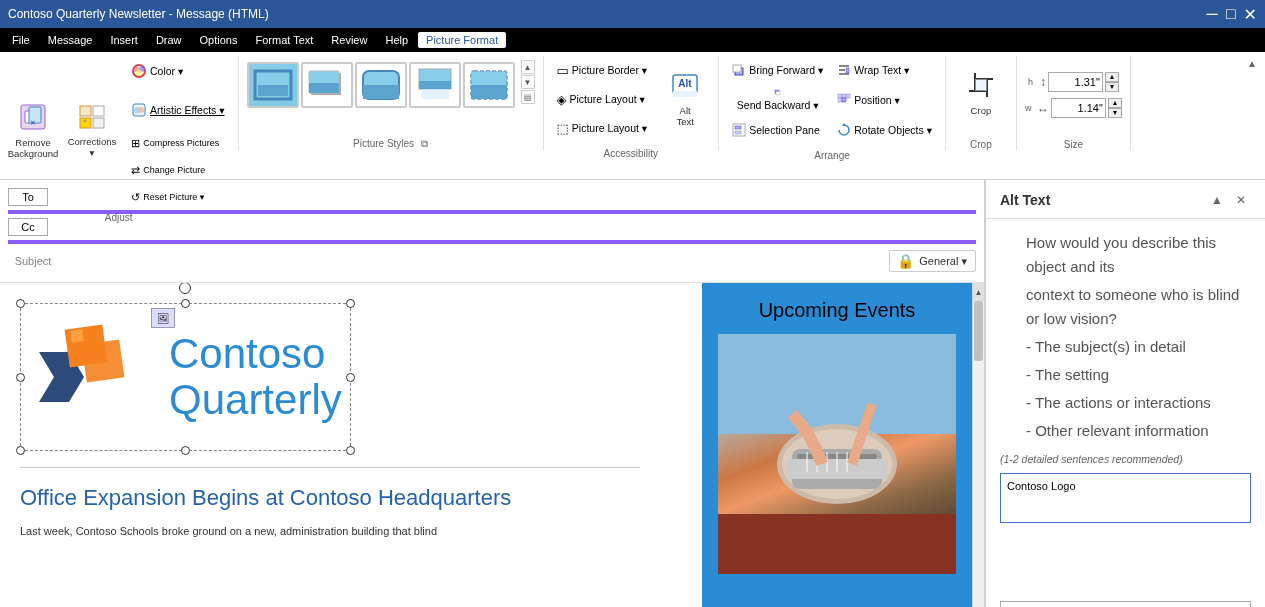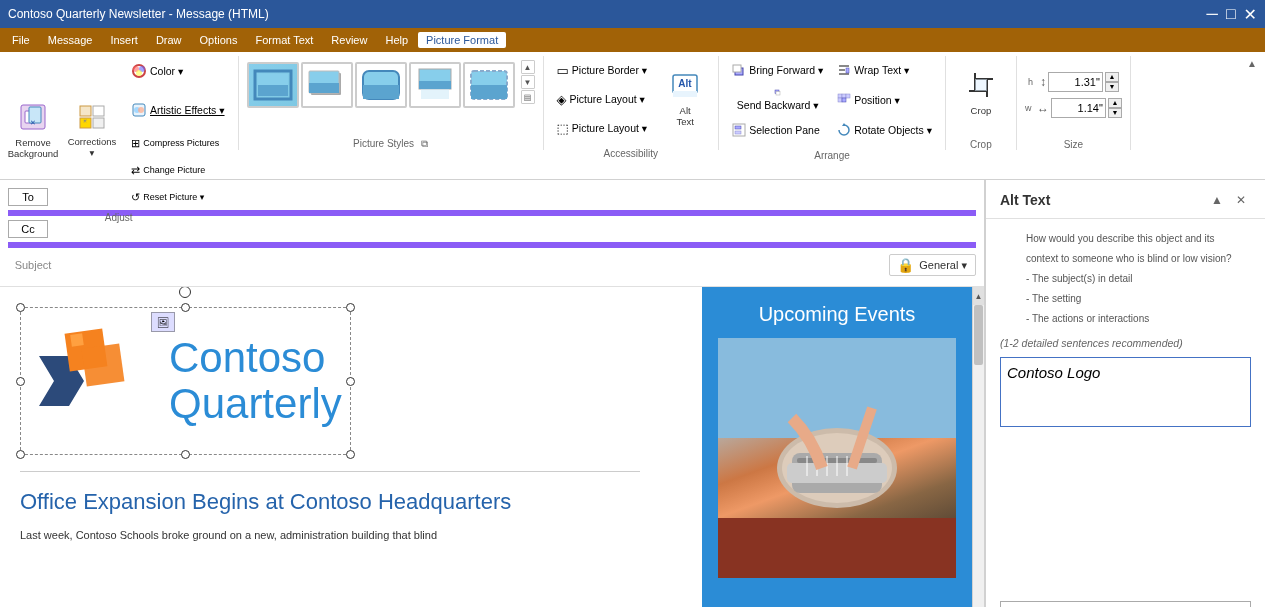--- a/index.html
+++ b/index.html
@@ -13,21 +13,21 @@
       display: flex;
       align-items: center;
       padding: 0 8px;
       font-size: 12px;
       justify-content: space-between;
     }
     .title-bar-left { display: flex; align-items: center; gap: 8px; }
 
     
     .menu-bar {
-      background: #a16207;
+      background: #000000;
       height: 24px;
       display: flex;
       align-items: center;
       padding: 0 4px;
       gap: 2px;
     }
     .menu-item {
       color: white;
       padding: 2px 8px;
       font-size: 11px;
@@ -221,21 +221,21 @@
       overflow: hidden;
     }
     .email-header {
       border-bottom: 1px solid #e0e0e0;
       padding: 4px 8px;
     }
     .email-field-row {
       display: flex;
       align-items: center;
       padding: 4px 0;
-      border-bottom: 6px solid #8b5cf6;
+      border-bottom: 4px solid #8b5cf6;
       gap: 8px;
     }
     .email-field-btn {
       border: 1px solid #aaa;
       padding: 2px 12px;
       font-size: 11px;
       cursor: pointer;
       background: white;
       min-width: 40px;
       text-align: center;
@@ -347,42 +347,41 @@
       font-size: 12px;
       border: none;
       background: none;
     }
     .alt-text-body {
       padding: 12px 14px;
       flex: 1;
       overflow-y: auto;
     }
     .alt-text-description {
-      font-size: 10px;
+      font-size: 15px;
       color: #555;
       line-height: 1.6;
       margin-bottom: 4px;
       padding-left: 26px;
     }
     .alt-text-hint {
       font-size: 10.5px;
       color: #666;
       font-style: italic;
       margin: 10px 0 8px;
     }
     .alt-text-textarea {
       width: 100%;
-      height: 70px;
+      height: 50px;
       border: 1px solid #4472c4;
       padding: 6px;
-      font-size: 15px;
+      font-size: 11px;
       resize: none;
       outline: none;
       font-family: inherit;
-      font-style: italic;
     }
     .generate-btn {
       margin: 8px 14px;
       padding: 6px;
       background: white;
       border: 1px solid #aaa;
       font-size: 11px;
       cursor: pointer;
       width: calc(100% - 28px);
       text-align: center;
@@ -745,21 +744,21 @@
         </div>
 
         <hr style="border:none;border-top:1px solid #ccc;margin:8px 0 16px 0;width:620px;">
 
         <h2 style="font-size:22px;color:#2563ab;font-weight:400;margin-bottom:10px;line-height:1.3;max-width:600px;">Office Expansion Begins at Contoso Headquarters</h2>
         <p style="font-size:11px;color:#333;line-height:1.6;max-width:600px;">Last week, Contoso Schools broke ground on a new, administration building that blind</p>
 
       </div>
 
       <div style="width:270px;flex-shrink:0;background:#2b8cd6;padding:16px;">
-        <div style="color:#ffffff;font-size:20px;font-weight:300;text-align:center;margin-bottom:12px;">Upcoming Events</div>
+        <div style="color:#000000;font-size:20px;font-weight:300;text-align:center;margin-bottom:12px;">Upcoming Events</div>
 
         <div style="width:100%;height:240px;background:linear-gradient(160deg,#87ceeb 0%,#aaccdd 20%,#cc7744 45%,#ee9966 55%,#886644 70%,#554433 85%);">
           
           <svg width="100%" height="100%" viewBox="0 0 250 240" preserveAspectRatio="xMidYMid slice">
 
             <rect x="0" y="0" width="250" height="100" fill="#88bbdd"></rect>
 
             <rect x="0" y="180" width="250" height="60" fill="#883322"></rect>
 
             <ellipse cx="125" cy="130" rx="60" ry="40" fill="#ccbbaa"></ellipse>
@@ -800,19 +799,20 @@
         <button class="header-btn">▲</button>
         <button class="header-btn">✕</button>
       </div>
     </div>
     <div class="alt-text-body">
       <p class="alt-text-description">How would you describe this object and its</p>
       <p class="alt-text-description">context to someone who is blind or low vision?</p>
       <p class="alt-text-description">- The subject(s) in detail</p>
       <p class="alt-text-description">- The setting</p>
       <p class="alt-text-description">- The actions or interactions</p>
+      <p class="alt-text-description">- Other relevant information</p>
       <p class="alt-text-hint">(1-2 detailed sentences recommended)</p>
       <textarea class="alt-text-textarea" style="">Contoso Logo</textarea>
     </div>
     <button class="generate-btn">Generate alt text for me</button>
   </div>
 
 </div>
 
 </body></html>

